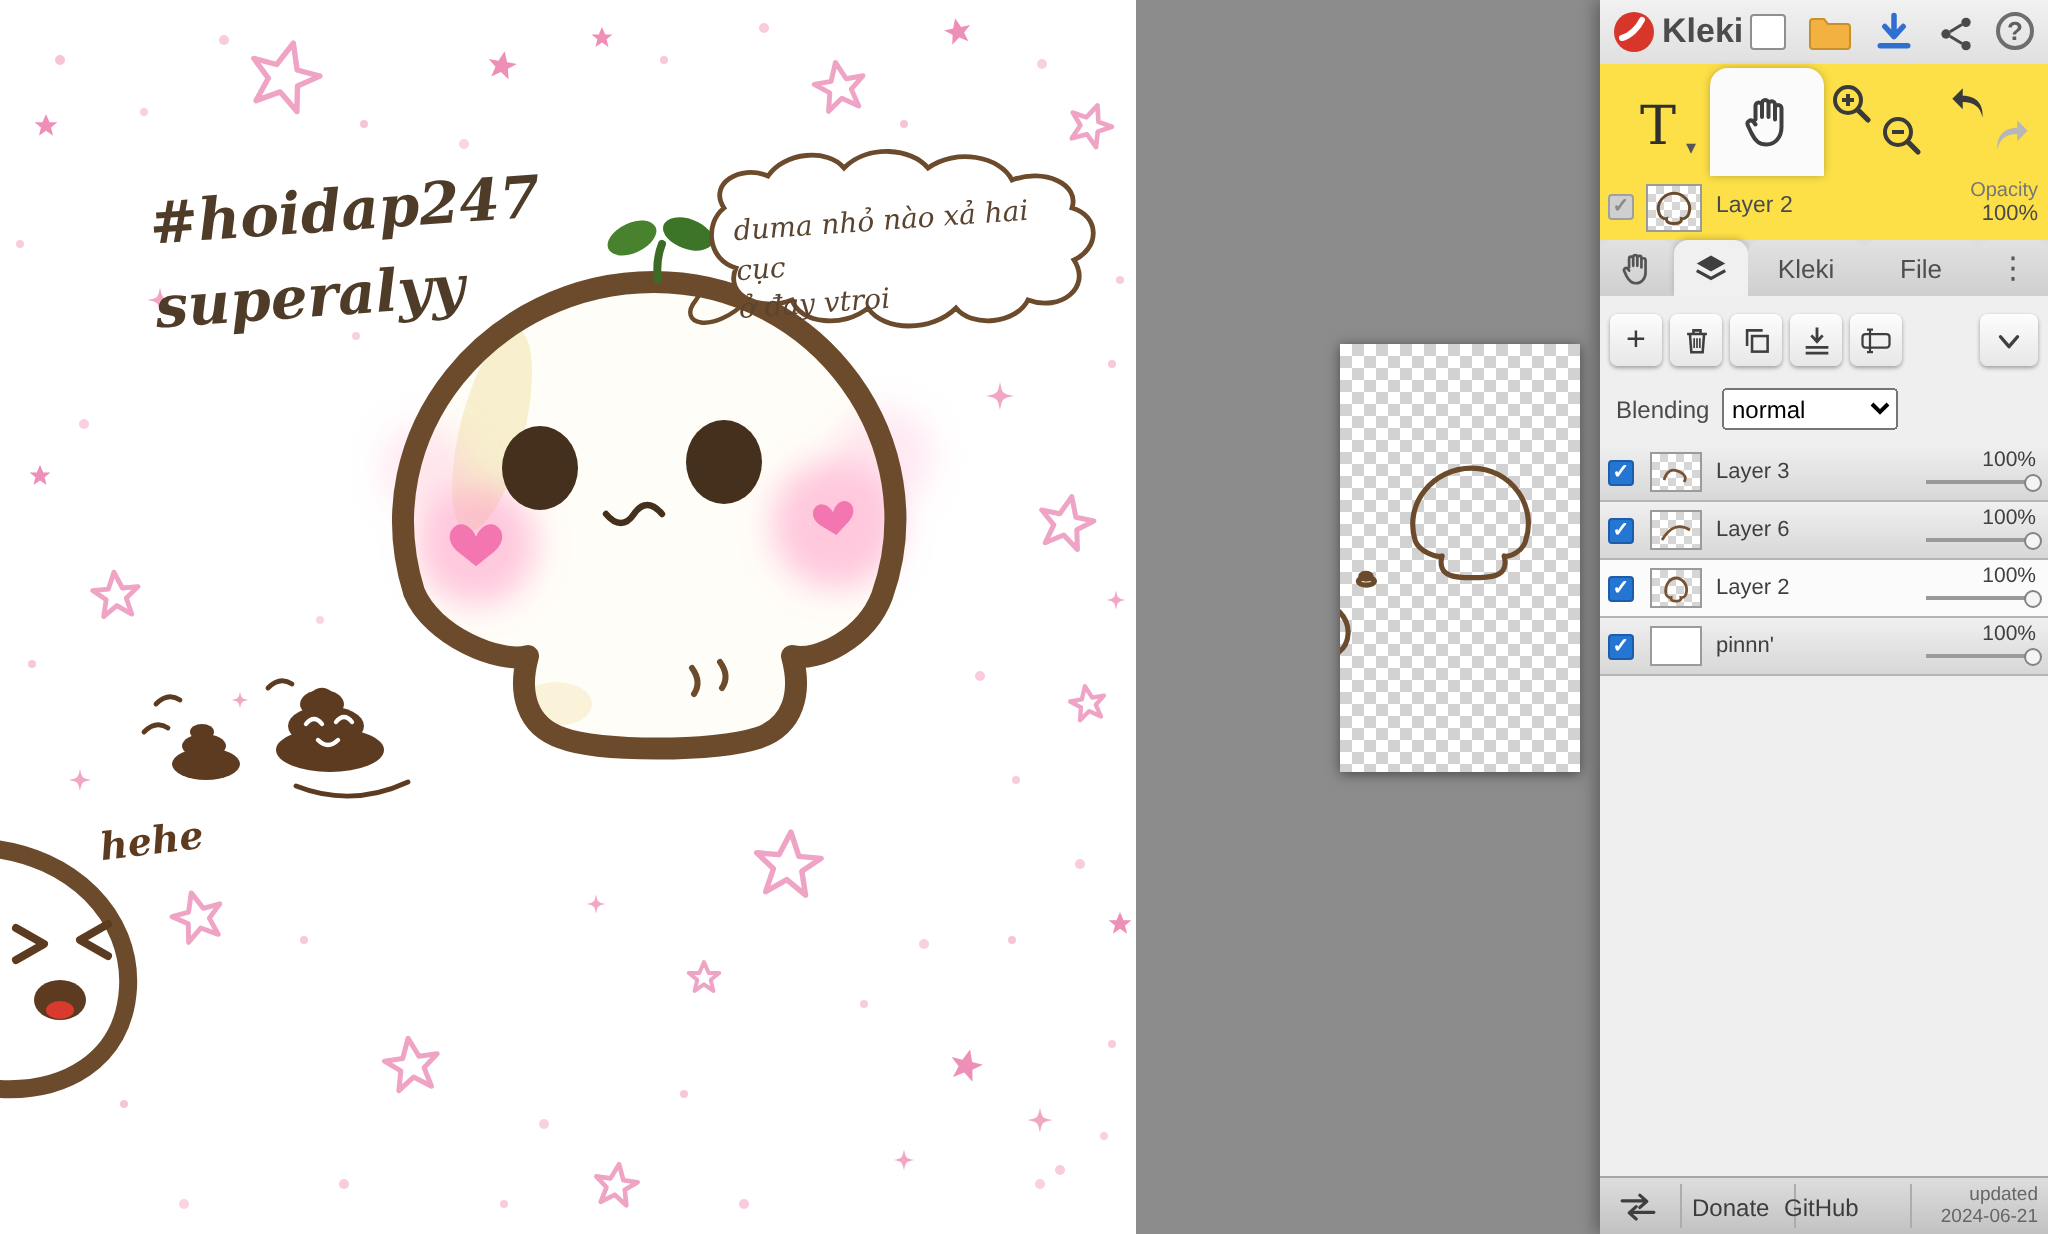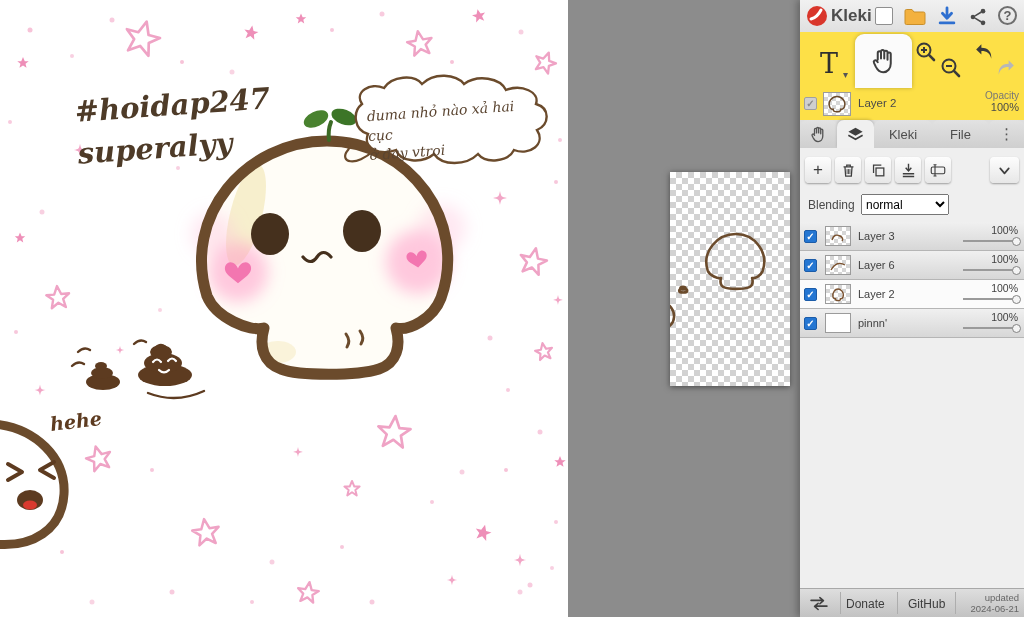--- a/index.html
+++ b/index.html
@@ -71,21 +71,21 @@
   .lthumb.white{background:#fff}
   .lname{position:absolute;left:58px;top:8px;font-size:11px;color:#3f3f3f}
   .lop{position:absolute;right:6px;top:2px;font-size:10.5px;color:#3f3f3f}
   .op-line{position:absolute;right:5px;bottom:8px;width:56px;height:2px;background:#9a9a9a}
   .op-knob{position:absolute;right:3px;bottom:4px;width:9px;height:9px;border-radius:50%;background:#f4f4f4;border:1px solid #838383}
 
   .footer{position:absolute;left:0;top:588px;width:224px;height:29px;background:linear-gradient(#dedede,#c2c2c2);border-top:1px solid #a8a8a8}
   .foot-swap{position:absolute;left:8px;top:7px}
   .foot-link{position:absolute;top:8px;font-size:12px;color:#3d3d3d}
   .foot-donate{left:46px}
-  .foot-github{left:108px}
+  .foot-github{left:92px}
   .foot-updated{position:absolute;right:5px;top:4px;font-size:9.5px;color:#666;text-align:right;line-height:1.15}
   .vdiv{position:absolute;top:3px;bottom:3px;width:1px;background:#adadad}
 </style>
 </head>
 <body>
 
 <div id="app">
 
   <div class="canvas-area">
     <svg width="568" height="617" viewBox="0 0 568 617">

